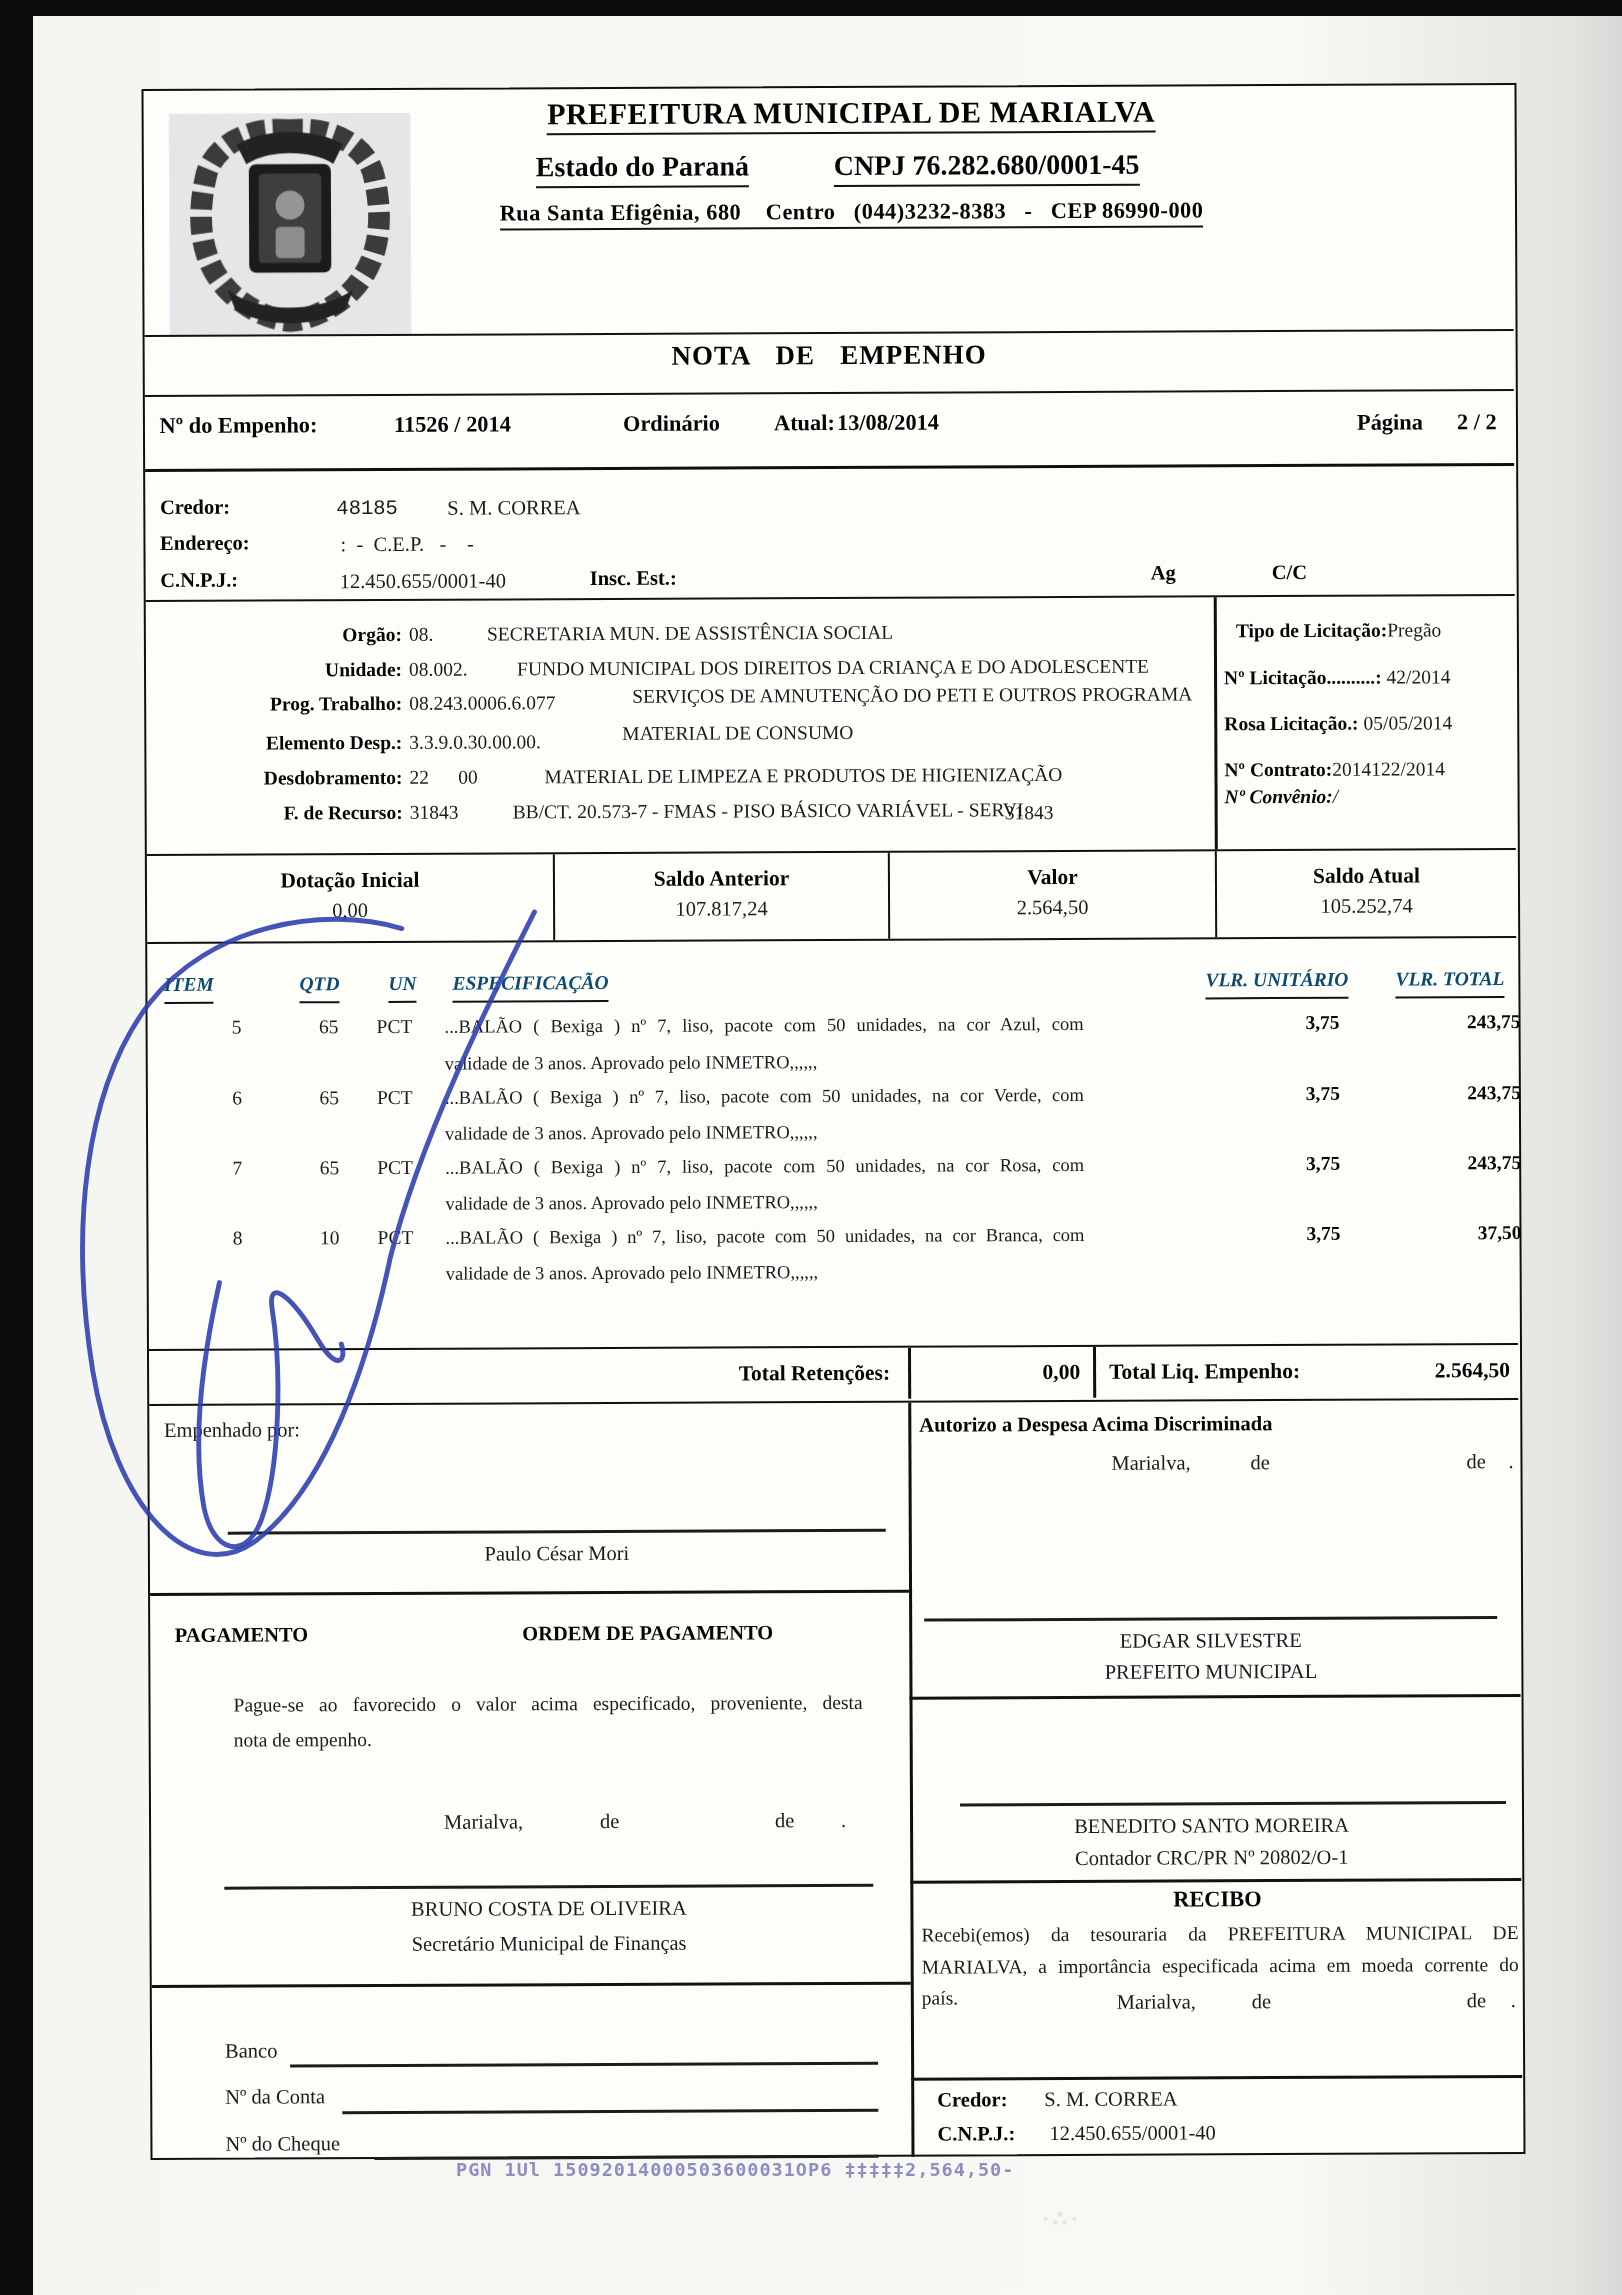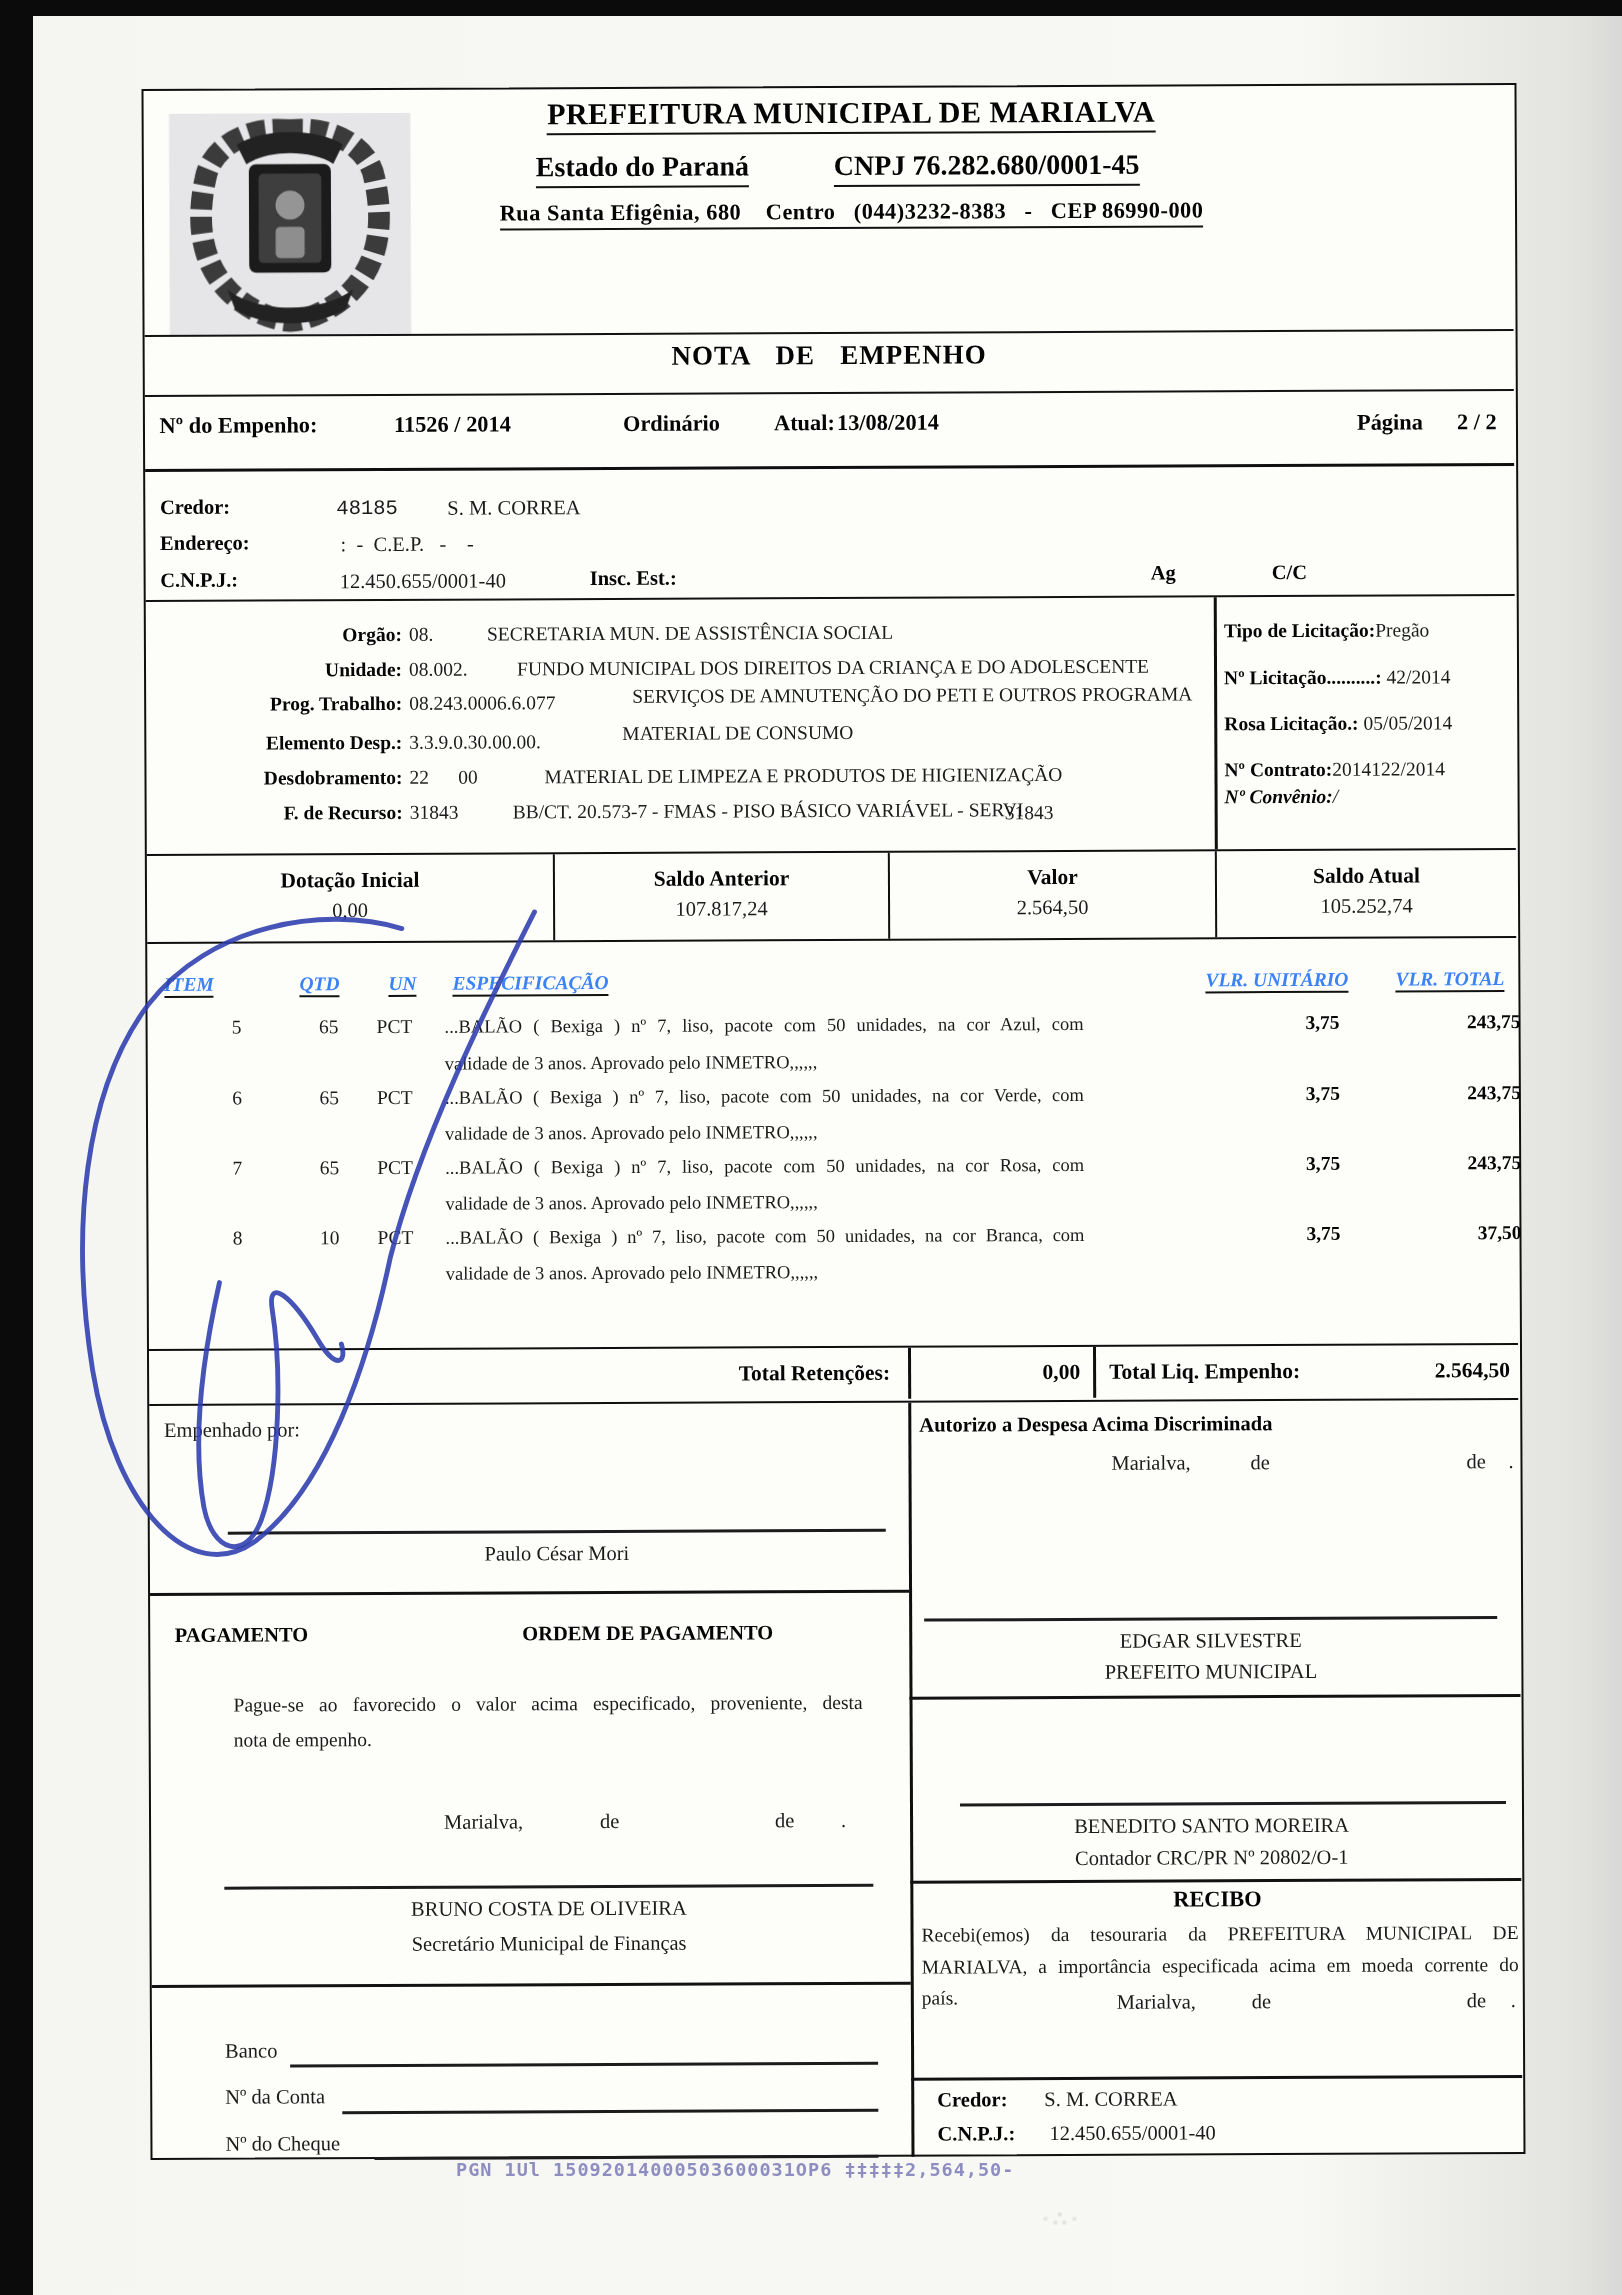--- a/index.html
+++ b/index.html
@@ -29,21 +29,21 @@
   .emp-row{font-size:22.4px;}
   .body21{font-size:20.5px;}
   .body20{font-size:19.5px;}
   .cls-label{position:absolute;left:0;width:256px;text-align:right;font-weight:bold;color:#050505;font-size:19.5px;}
   .cls-code{position:absolute;left:263px;font-size:19.5px;}
   .cls-desc{position:absolute;font-size:19.5px;white-space:nowrap;}
   .lic-row{position:absolute;left:1078px;font-size:19.5px;white-space:nowrap;}
   .dot-cell{position:absolute;top:0;height:100%;text-align:center;box-sizing:border-box;}
   .dot-h{font-size:21.5px;font-weight:bold;color:#050505;margin-top:12.7px;}
   .dot-v{font-size:20.5px;margin-top:5.9px;}
-  .it-h{position:absolute;font-size:19.5px;font-weight:bold;font-style:italic;border-bottom:2px solid #111;padding-bottom:0;color:#3b82f6;}
+  .it-h{position:absolute;font-size:19.5px;font-weight:bold;font-style:italic;border-bottom:2px solid #111;padding-bottom:6px;color:#0c4a6e;}
   .it-num{position:absolute;font-size:19.5px;text-align:right;}
   .it-spec1{position:absolute;font-size:18.5px;width:639px;text-align:justify;text-align-last:justify;white-space:normal;}
   .it-spec2{position:absolute;font-size:18.5px;white-space:nowrap;}
   .it-val{position:absolute;font-size:19.5px;font-weight:bold;text-align:right;color:#050505;}
   .sigline{position:absolute;background:#1c1c1c;height:2.9px;}
   .ctr{text-align:center;}
   .dotmatrix{
     position:absolute;left:456px;top:2159px;font-family:"DejaVu Sans Mono",monospace;
     font-size:18.5px;font-weight:bold;color:#7b7bb8;letter-spacing:1px;opacity:.85;
   }
@@ -130,21 +130,21 @@
     <span class="cls-desc" style="left:398px;">MATERIAL DE LIMPEZA E PRODUTOS DE HIGIENIZAÇÃO</span>
   </div>
   <div class="abs" style="left:0;top:712px;width:1068px;height:33px;">
     <span class="cls-label">F. de Recurso:</span>
     <span class="cls-code">31843</span>
     <span class="cls-desc" style="left:366px;">BB/CT. 20.573-7 - FMAS - PISO BÁSICO VARIÁVEL - SERVI</span>
     <span class="cls-desc" style="left:858px;top:2.9px;">31843</span>
   </div>
 
   <div class="vline3" style="left:1068px;top:511px;height:252px;"></div>
-  <div class="lic-row" style="top:534px;">
+  <div class="lic-row" style="top:534px;margin-left:12px;">
     <span class="b">Tipo de Licitação:</span><span>Pregão</span>
   </div>
   <div class="lic-row" style="top:581px;">
     <span class="b">Nº Licitação..........:</span>&nbsp;<span>42/2014</span>
   </div>
   <div class="lic-row" style="top:627px;">
     <span class="b">Rosa Licitação.:</span>&nbsp;<span>05/05/2014</span>
   </div>
   <div class="lic-row" style="top:673px;">
     <span class="b">Nº Contrato:</span><span>2014122/2014</span>

